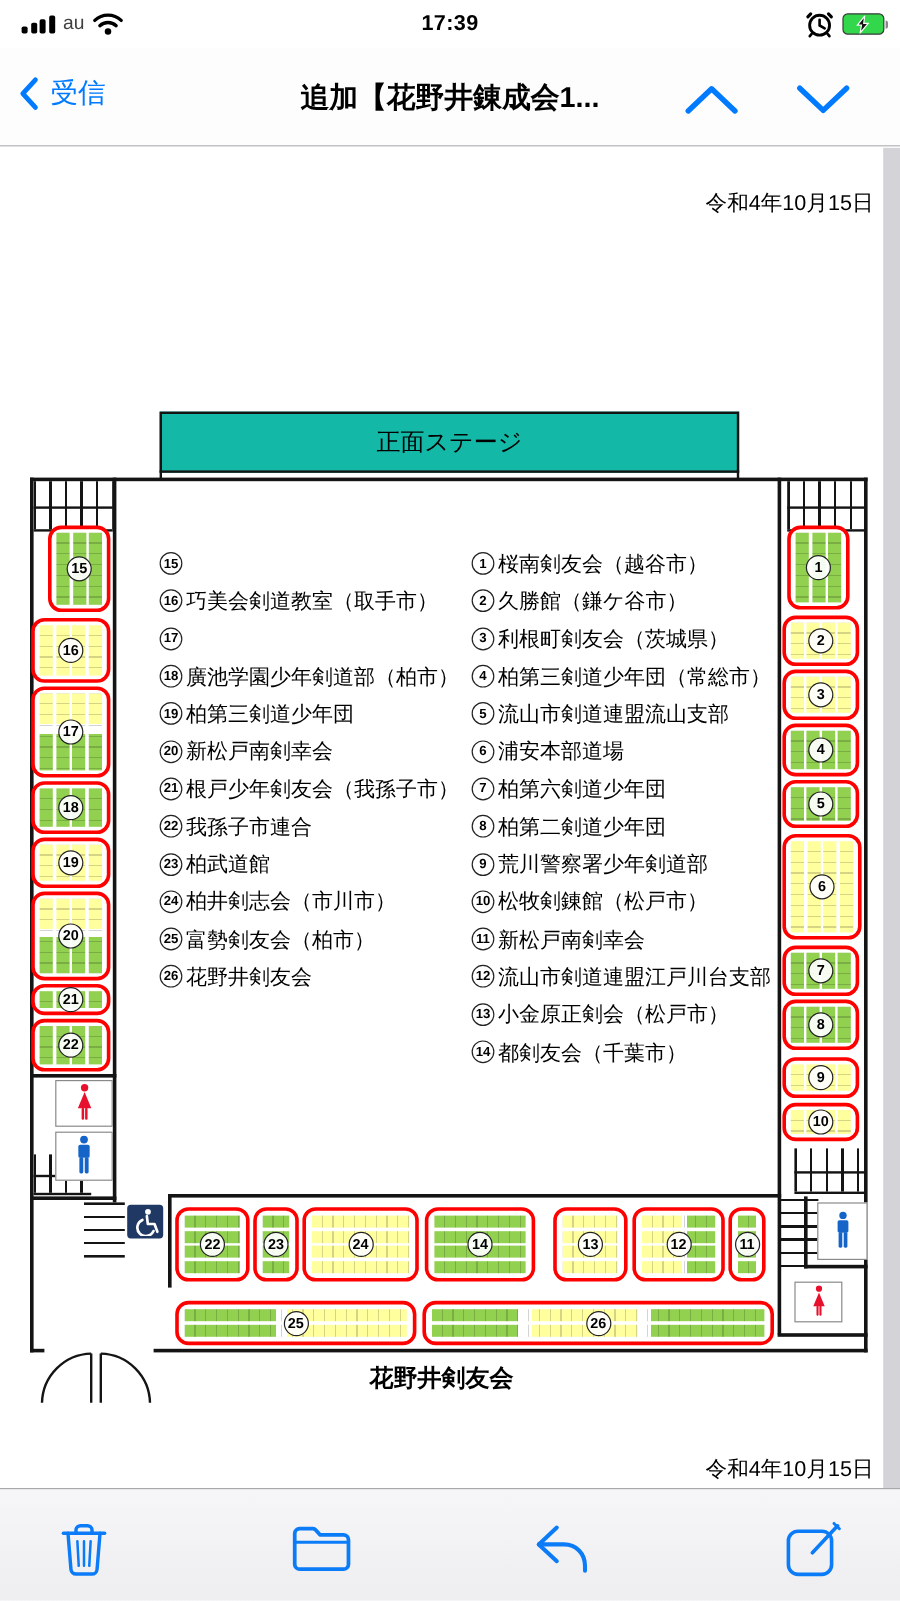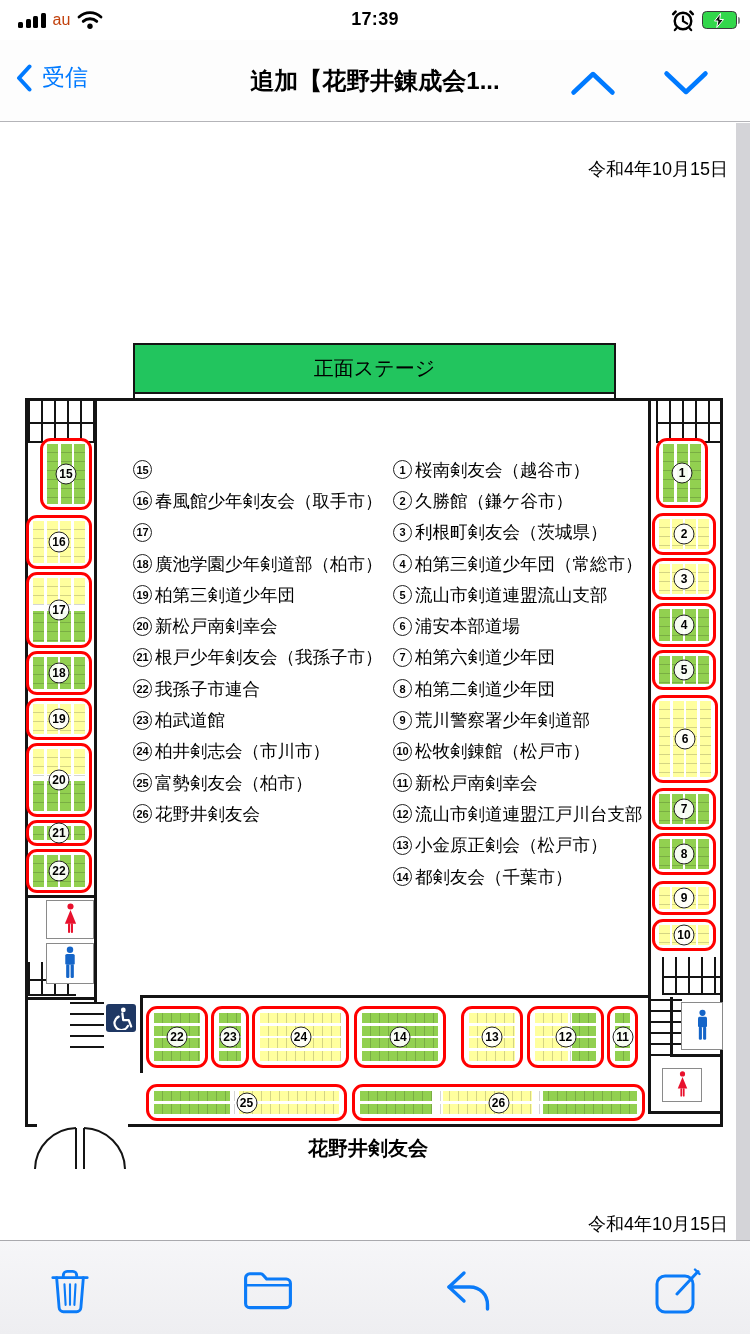--- a/index.html
+++ b/index.html
@@ -6,21 +6,21 @@
   html,body { width:750px; height:1334px; background:#fff; }
   body { font-family:"Liberation Sans","DejaVu Sans",sans-serif; color:#000; }
   .screen { position:absolute; left:0; top:0; width:750px; height:1334px; overflow:hidden; background:#fff; }
 
   
   .status-bar { position:absolute; left:0; top:0; width:750px; height:40px; background:#fff;
     display:flex; align-items:center; }
   .sb-left { position:absolute; left:18px; top:0; height:40px; display:flex; align-items:center; gap:7px; }
   .sig { display:flex; align-items:flex-end; gap:2.5px; height:16px; }
   .sig span { width:5px; background:#000; border-radius:1.5px; display:block; }
-  .sb-carrier { font-size:16px; color:#c2410c; }
+  .sb-carrier { font-size:16px; color:#404040; }
   .sb-time { position:absolute; left:0; right:0; text-align:center; top:9px; font-size:18px; font-weight:700; letter-spacing:.3px; }
   .sb-right { position:absolute; right:10px; top:0; height:40px; display:flex; align-items:center; gap:7px; }
   .battery { display:flex; align-items:center; }
   .bat-body { width:35px; height:18px; border:1.5px solid #3a3a3c; border-radius:4.5px; background:#32d74b;
     display:flex; align-items:center; justify-content:center; }
   .bat-cap { width:2.5px; height:7px; background:#86868b; border-radius:0 2px 2px 0; margin-left:1px; }
 
   
   .nav-bar { position:absolute; left:0; top:40px; width:750px; height:82px; background:#fdfdfd;
     border-bottom:1px solid #b4b4b8; }
@@ -31,21 +31,21 @@
   .nav-arrow { position:absolute; top:30px; cursor:pointer; }
   .nav-up { left:570px; } .nav-down { left:663px; }
 
   
   .content { position:absolute; left:0; top:123px; width:750px; height:1117px; background:#fff; overflow:hidden; }
   .scroll-gutter { position:absolute; right:0; top:0; width:14px; height:100%; background:#d4d4d8; }
   .doc-date-top { position:absolute; top:34px; right:22px; font-size:18px; }
   .doc-title { position:absolute; top:62px; left:0; right:14px; text-align:center; font-size:39px; font-weight:800; letter-spacing:1px; }
   .doc-subtitle { position:absolute; top:174px; left:0; right:14px; text-align:center; font-size:23px; }
   .stage-box { position:absolute; left:133px; top:220px; width:483px; height:51px; border:2px solid #141414;
-    display:flex; align-items:center; justify-content:center; font-size:20px; background:#22c55e; }
+    display:flex; align-items:center; justify-content:center; font-size:20px; background:#14b8a6; }
   .doc-footer { position:absolute; top:1012px; left:0; right:14px; text-align:center; font-size:20px; font-weight:700; }
   .doc-date-bottom { position:absolute; top:1089px; right:22px; font-size:18px; }
 
   
   .plan { position:absolute; inset:0; }
   .wall { position:absolute; background:#141414; }
   .stairs-v { position:absolute; border-bottom:2.5px solid #141414;
     background-image:
       repeating-linear-gradient(to right,#141414 0 2px,transparent 2px 13px),
       linear-gradient(#141414,#141414);
@@ -220,21 +220,21 @@
         <path d="M52 2 A42 42 0 0 1 93 43" fill="none" stroke="#141414" stroke-width="2"></path>
         <path d="M52 2 V 43" stroke="#141414" stroke-width="2"></path>
       </svg>
 
       <div class="legend legend-left">
           <div class="lg-item">
             <span class="circ">15</span>
           </div>
           <div class="lg-item">
             <span class="circ">16</span>
-            <span>春風館少年剣友会（取手市）</span>
+            <span>巧美会剣道教室（取手市）</span>
           </div>
           <div class="lg-item">
             <span class="circ">17</span>
           </div>
           <div class="lg-item">
             <span class="circ">18</span>
             <span>廣池学園少年剣道部（柏市）</span>
           </div>
           <div class="lg-item">
             <span class="circ">19</span>

